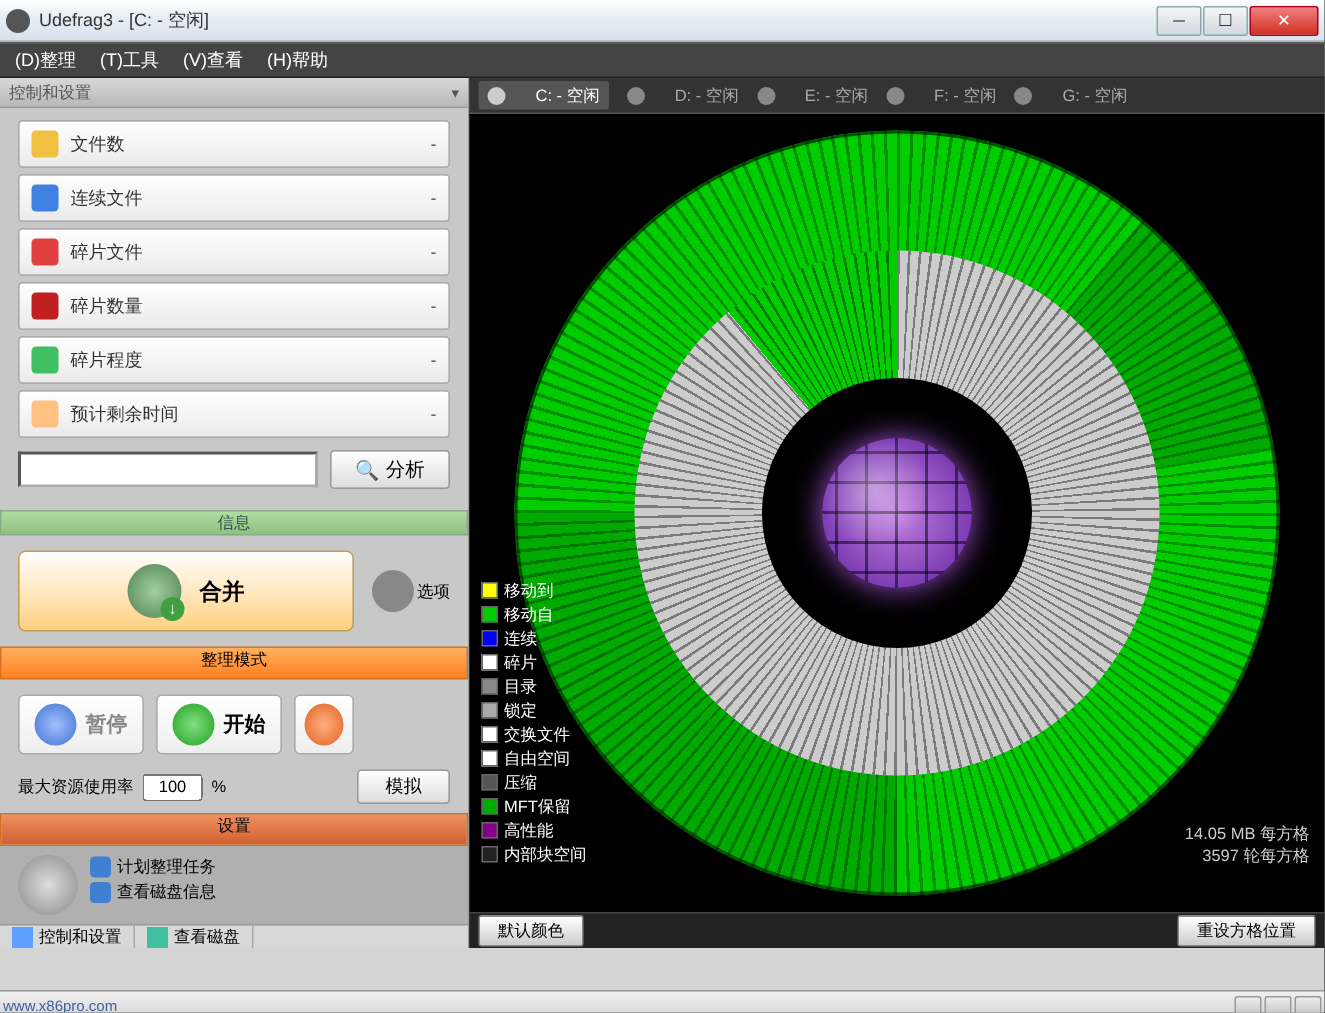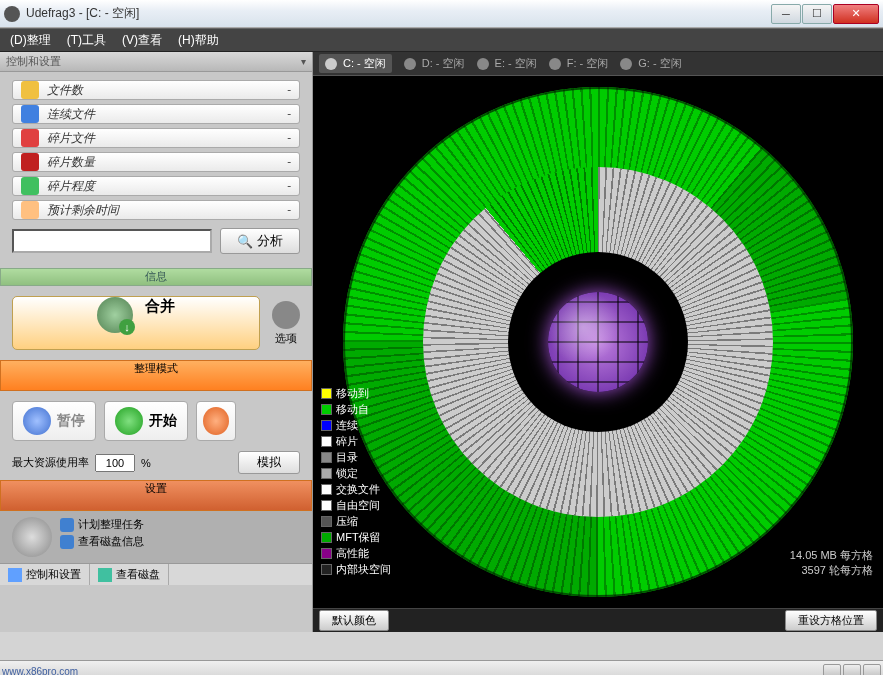--- a/index.html
+++ b/index.html
@@ -17,37 +17,37 @@
 .menubar { height: 24px; background: #444; display: flex; align-items: center; padding: 0 10px; gap: 16px; border-top:1px solid #666; border-bottom:1px solid #222; }
 .menubar span { color: #fff; font-size: 12px; cursor: pointer; }
 
 .content { display: flex; height: 580px; }
 
 .sidebar { width: 313px; background: #c8c8c8; display: flex; flex-direction: column; border-right:1px solid #999; }
 .panel-header { background: linear-gradient(#d8d8d8,#b8b8b8); height: 20px; font-size: 11px; color:#555; padding:2px 6px; display:flex; justify-content:space-between; align-items:center; border-bottom:1px solid #999; }
 .panel-header .arrow { font-size:10px; color:#555; }
 .panel-body { padding: 8px 12px; }
 
-.stat-row { height: 20px; background: linear-gradient(#ffffff,#eaeaea); border:1px solid #aaa; border-radius:3px; margin-bottom:4px; display:flex; align-items:center; padding:0 8px; font-size:12px; color:#333;font-style:italic; }
+.stat-row { height: 32px; background: linear-gradient(#ffffff,#eaeaea); border:1px solid #aaa; border-radius:3px; margin-bottom:4px; display:flex; align-items:center; padding:0 8px; font-size:12px; color:#333; }
 .stat-row .si { width:18px; height:18px; margin-right:8px; border-radius:3px; }
 .stat-row .label { flex:1; }
 .stat-row .val { color:#555; }
 .si1{background:#f0c040}.si2{background:#4080e0}.si3{background:#e04040}.si4{background:#c02020}.si5{background:#40c060}.si6{background:#ffc080}
 
 .search-row { display:flex; gap:8px; margin-top:8px; align-items:center; }
 .search-input { flex:1; height:24px; border:2px inset #aaa; background:#fff; padding:0 4px; font-size:12px; }
 .search-btn { width:80px; height:26px; display:flex; align-items:center; justify-content:center; gap:4px; background:linear-gradient(#fff,#ddd); border:1px solid #999; border-radius:3px; font-size:13px; }
 
 .section-label { height:18px; background:linear-gradient(#b0dca0,#90c080); text-align:center; font-size:11px; color:#355; margin-top:6px; border:1px solid #8a8; }
 
 .merge-section { display:flex; padding:10px 12px; align-items:center; gap:12px; }
-.merge-btn { flex:1; height:54px; background:linear-gradient(#ffffff,#ffe8c0 50%,#ffd080); border:1px solid #c0a050; border-radius:5px; display:flex; justify-content:center; gap:12px; font-size:15px; font-weight:bold; }
+.merge-btn { flex:1; height:54px; background:linear-gradient(#ffffff,#ffe8c0 50%,#ffd080); border:1px solid #c0a050; border-radius:5px; display:flex; align-items:center; justify-content:center; gap:12px; font-size:15px; font-weight:bold; }
 .merge-btn .mi { width:36px; height:36px; background:radial-gradient(#a0d0a0,#508050); border-radius:50%; position:relative; }
 .merge-btn .mi::after { content:'↓'; position:absolute; bottom:-2px; right:-2px; background:#40a040; color:#fff; width:16px; height:16px; border-radius:50%; font-size:11px; display:flex; align-items:center; justify-content:center; }
-.opt-col { display:flex; flex-direction:column; align-items:center; gap:2px; font-size:11px; }
+.opt-col { display:flex; flex-direction:row; align-items:center; gap:2px; font-size:11px; }
 .opt-col .oi { width:28px; height:28px; background:#888; border-radius:50%; }
 
 .orange-bar { height:31px; background:linear-gradient(#ffb060,#ff8020); text-align:center; font-size:11px; border:1px solid #d07020; }
 
 .play-section { display:flex; padding:10px 12px; gap:8px; align-items:center; }
 .play-btn { display:flex; align-items:center; gap:6px; height:40px; padding:0 10px; background:linear-gradient(#fff,#eee); border:1px solid #aaa; border-radius:4px; font-size:14px; font-weight:bold; }
 .play-btn .pi { width:28px; height:28px; border-radius:50%; }
 .pi-play{background:radial-gradient(#80e080,#20a020)} .pi-pause{background:radial-gradient(#a0c0ff,#4070d0)} .pi-stop{background:radial-gradient(#ffb080,#e06020)}
 .pause-btn{color:#888}
 .stop-btn{width:40px;padding:0 6px;justify-content:center}
@@ -62,21 +62,21 @@
 .sched-items div { display:flex; align-items:center; gap:4px; }
 .sched-items .se { width:14px; height:14px; background:#4080d0; border-radius:3px; }
 
 .bottom-tabs { display:flex; height:22px; background:#d8d8d8; border-top:1px solid #999; }
 .bottom-tabs .bt { display:flex; align-items:center; gap:4px; padding:0 8px; font-size:11px; border-right:1px solid #aaa; }
 .bottom-tabs .bt .bti { width:14px; height:14px; }
 .bti1{background:#60a0ff}.bti2{background:#40c0a0}
 
 .main-area { flex:1; background:#000; position:relative; display:flex; flex-direction:column; }
 .drive-tabs { height:24px; background:#333; display:flex; align-items:center; padding:0 6px; gap:12px; border-bottom:1px solid #555; }
-.drive-tabs .dt { color:#aaa; font-size:11px; display:flex; align-items:center; gap:6px; }
+.drive-tabs .dt { color:#aaa; font-size:11px; display:flex; align-items:center; gap:20px; }
 .drive-tabs .dt.active { color:#fff; background:#555; padding:2px 6px; border-radius:2px; }
 .drive-tabs .dt .dti { width:12px;height:12px;background:#888;border-radius:50%; }
 .drive-tabs .dt.active .dti { background:#ccc; }
 
 .disk-viz { flex:1; position:relative; background:#000; overflow:hidden; }
 .ring { position:absolute; border-radius:50%; }
 .r1 { width:510px; height:510px; left:50%; top:50%; transform:translate(-50%,-50%); background:conic-gradient(#0c0 0deg 40deg,#0a0 40deg 80deg,#0c0 80deg 180deg,#0a0 180deg 270deg,#0c0 270deg 360deg);
    box-shadow: inset 0 0 0 2px #050; }
 .r1::before { content:''; position:absolute; inset:0; border-radius:50%; background:repeating-conic-gradient(#000 0deg 0.5deg, transparent 0.5deg 2deg); opacity:0.3; }
 .r2 { width:350px; height:350px; left:50%; top:50%; transform:translate(-50%,-50%); background:conic-gradient(#ccc 0deg 320deg,#0c0 320deg 360deg); }

